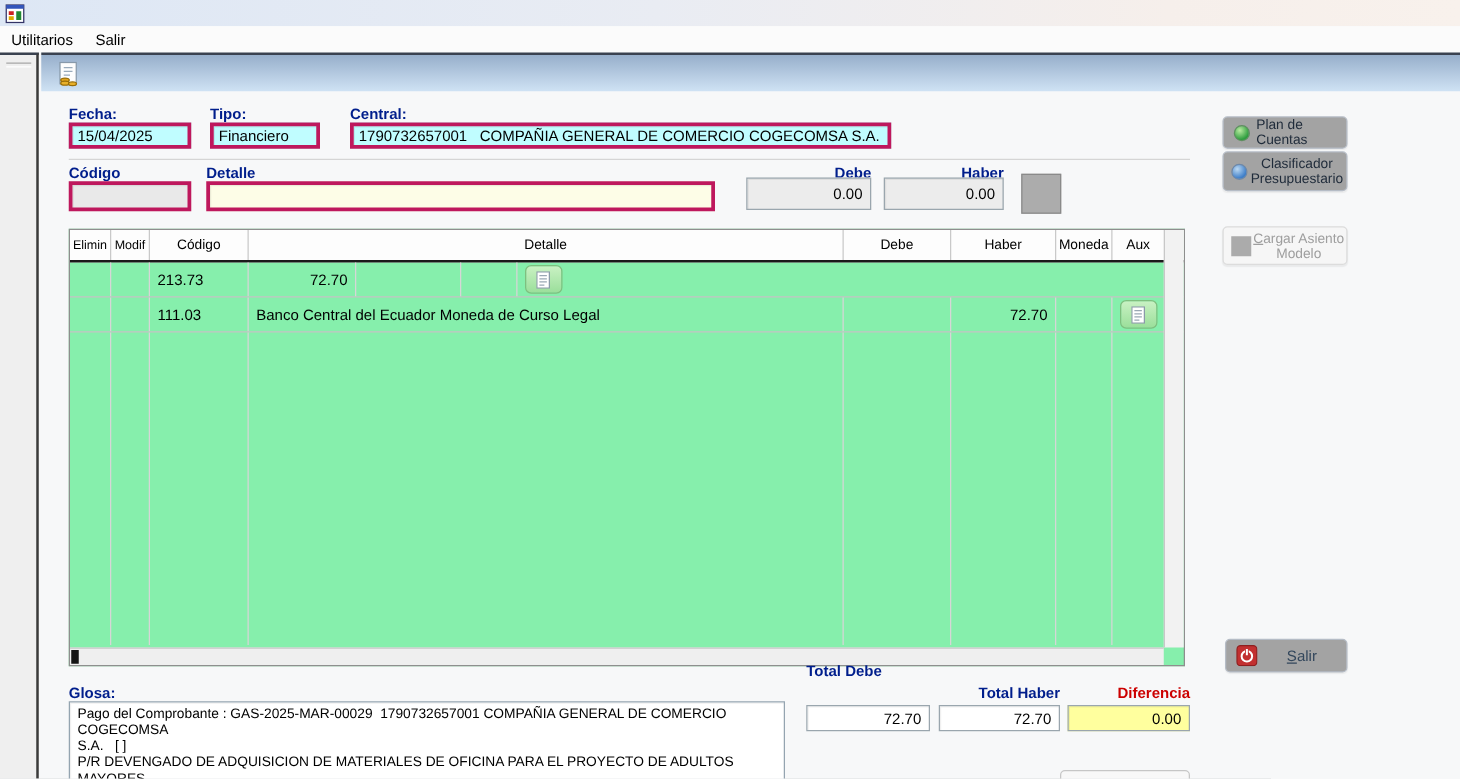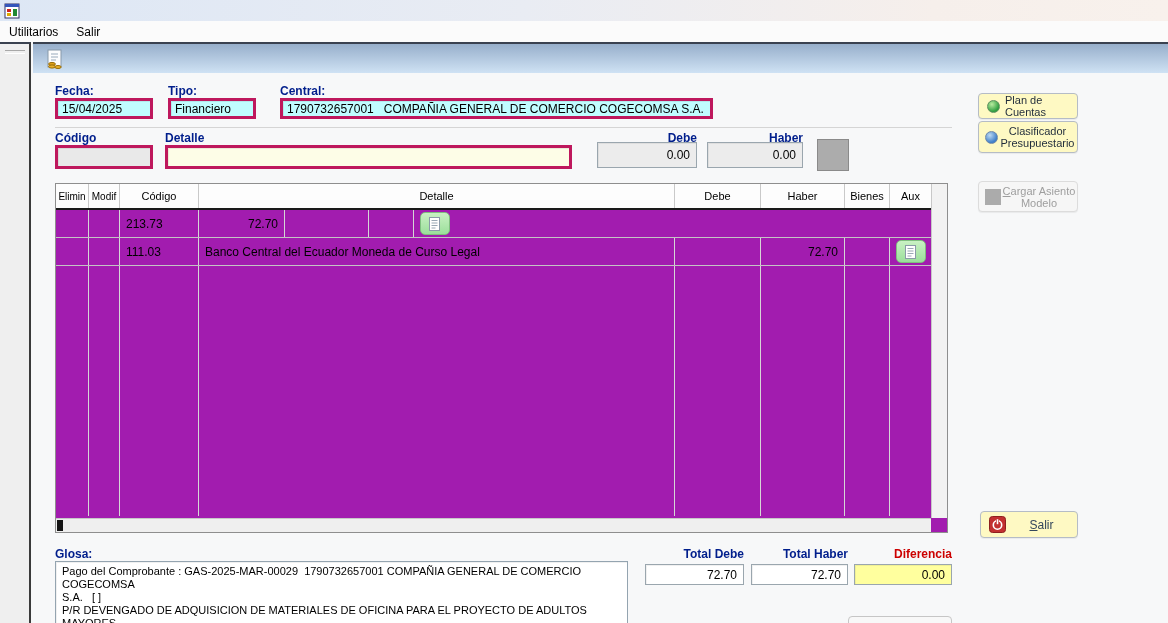--- a/index.html
+++ b/index.html
@@ -34,21 +34,21 @@
     border:3px solid #be185d; background:#C0FDFF; box-shadow:inset 1px 1px 0 rgba(0,0,0,0.07); outline:none; }
   .field:disabled, .field[readonly] { color:#000; }
   .numbox { position:absolute; font-size:12px; color:#000; border:1px solid #9AA6AE; background:#ECECEC;
     display:flex; align-items:center; justify-content:flex-end; padding-right:6px;
     box-shadow:inset 1px 1px 0 rgba(0,0,0,0.06); }
   .sep { position:absolute; height:1px; background:#D5D5D5; }
 
   .graybtn { position:absolute; left:817px; top:139px; width:32px; height:32px; background:#ACACAC; border:1px solid #8A8A8A; }
 
   
-  .table { position:absolute; left:55px; top:183px; width:893px; height:350px; background:#a21caf;
+  .table { position:absolute; left:55px; top:183px; width:893px; height:350px; background:#86efac;
     border:1px solid #8E8E8E; }
   .thead { display:flex; height:26px; border-bottom:2px solid #1a1a1a; background:#FDFDFD; }
   .th { display:flex; align-items:center; justify-content:center; font-size:11px; color:#000;
     border-right:1px solid #C9C9C9; overflow:hidden; }
   .th.small { font-size:10px; }
   .trow { display:flex; height:28px; border-bottom:1px solid #C4C4C4; font-size:12px; color:#000; }
   .c { display:flex; align-items:center; border-right:1px solid #D6D6D6; overflow:hidden; }
   .c.txt { padding-left:6px; }
   .c.num { justify-content:flex-end; padding-right:6px; }
   .c.ctr { justify-content:center; }
@@ -66,21 +66,21 @@
   .glosa-box { position:absolute; left:55px; top:561px; width:573px; height:70px; background:#fff;
     border:1px solid #94A4B0; font-size:11px; line-height:13px; padding:3px 6px; color:#000;
     white-space:pre-wrap; box-shadow:inset 1px 1px 0 rgba(0,0,0,0.06); overflow:hidden; }
   .totbox { position:absolute; top:564px; height:21px; font-size:12px; color:#000; background:#fff;
     border:1px solid #9AA6AE; display:flex; align-items:center; justify-content:flex-end; padding-right:6px;
     box-shadow:inset 1px 1px 0 rgba(0,0,0,0.06); }
   .partialbtn { position:absolute; left:848px; top:616px; width:104px; height:12px; background:#F8F8F8;
     border:1px solid #C6C6C6; border-radius:4px 4px 0 0; }
 
   
-  .sidebtn { position:absolute; left:978px; width:100px; background:#fef9c3; border:1px solid #B5BCC6;
+  .sidebtn { position:absolute; left:978px; width:100px; background:#a3a3a3; border:1px solid #B5BCC6;
     border-radius:4px; font-size:11px; color:#1F2B3A; display:flex; align-items:center; cursor:pointer;
     box-shadow:0 1px 1px rgba(0,0,0,0.06); }
   .sidebtn.disabled { background:#F6F6F6; border-color:#DCDCDC; color:#9E9E9E; cursor:default; }
   .ball { width:13px; height:13px; border-radius:50%; flex:0 0 auto; }
   .ball.green { background:radial-gradient(circle at 35% 30%, #B8EBA0, #2F9E3F 70%); border:1px solid #5E8F60; }
   .ball.blue  { background:radial-gradient(circle at 35% 30%, #BCD9F2, #3F7FC9 70%); border:1px solid #6E88A8; }
   .sq-icon { width:16px; height:16px; background:#ABABAB; flex:0 0 auto; }
   .two-line { flex:1; text-align:center; line-height:12px; }
   .mnemonic { display:block; }
   .mnemonic::first-letter { text-decoration:underline; }
@@ -148,21 +148,21 @@
   <div class="graybtn"></div>
 
   <div class="table">
     <div class="thead">
       <div class="th small col-elimin">Elimin</div>
       <div class="th small col-modif">Modif</div>
       <div class="th col-codigo">Código</div>
       <div class="th col-detalle">Detalle</div>
       <div class="th col-debe">Debe</div>
       <div class="th col-haber">Haber</div>
-      <div class="th col-ordenar">Bienes</div>
+      <div class="th col-ordenar">Moneda</div>
       <div class="th col-aux">Aux</div>
     </div>
 
     <div class="trow">
       <div class="c ctr col-elimin"></div>
       <div class="c ctr col-modif"></div>
       <div class="c txt col-codigo">213.73</div>
       <div class="c num col-debe">72.70</div>
       <div class="c num col-haber"></div>
       <div class="c ctr col-ordenar"></div>
@@ -216,21 +216,21 @@
       <div class="hthumb"></div>
     </div>
   </div>
 
   <span class="lbl" style="left:55px; top:547px;">Glosa:</span>
   <div class="glosa-box">Pago del Comprobante : GAS-2025-MAR-00029  1790732657001 COMPAÑIA GENERAL DE COMERCIO COGECOMSA
 S.A.   [ ]
 P/R DEVENGADO DE ADQUISICION DE MATERIALES DE OFICINA PARA EL PROYECTO DE ADULTOS MAYORES
 MODALIDAD ATENCION</div>
 
-  <span class="lbl" style="left:645px; top:547px; width:99px; text-align:right;">Total Debe</span>
+  <span class="lbl" style="left:645px; top:530px; width:99px; ">Total Debe</span>
   <span class="lbl" style="left:751px; top:547px; width:97px; text-align:right;">Total Haber</span>
   <span class="lbl lbl-red" style="left:854px; top:547px; width:98px; text-align:right;">Diferencia</span>
 
   <div class="totbox" style="left:645px; width:99px;">72.70</div>
   <div class="totbox" style="left:751px; width:97px;">72.70</div>
   <div class="totbox" style="left:854px; width:98px; background:#FFFF9E;">0.00</div>
 
   <div class="partialbtn"></div>
 
   <div class="sidebtn" style="top:93px; height:26px; padding-left:8px; gap:5px;">

